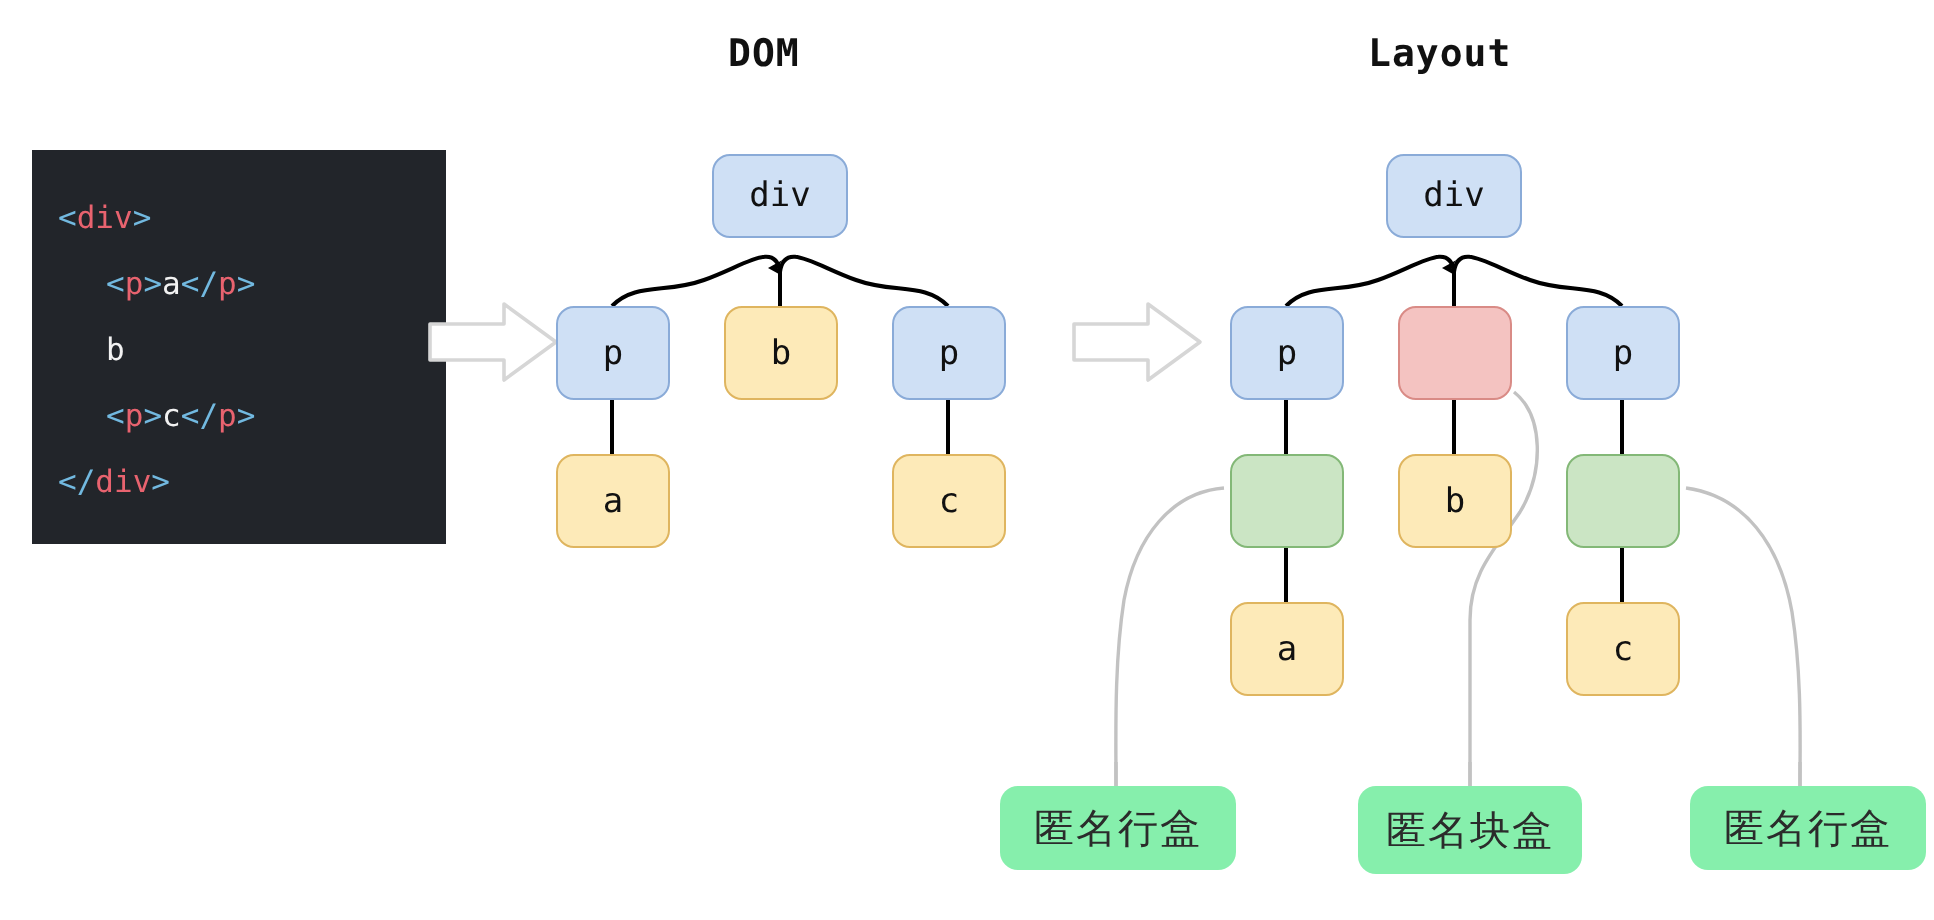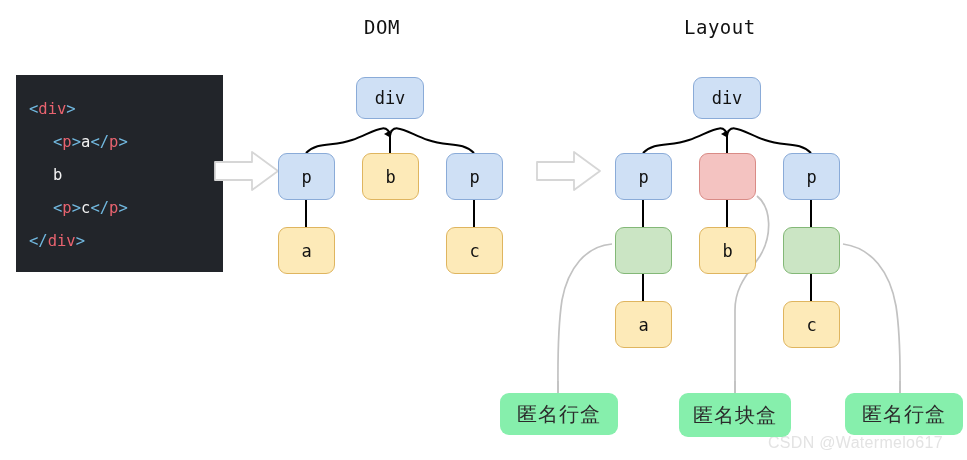--- a/index.html
+++ b/index.html
@@ -23,20 +23,21 @@
   }
 
   
   .section-title {
     position: absolute;
     font-family: "DejaVu Sans Mono", "Liberation Mono", monospace;
     font-size: 19px;
     color: #111111;
     letter-spacing: 0.5px;
     white-space: nowrap;
+    font-weight: bold;
   }
   #title-dom  { left: 364px; top: 16px; }
   #title-layout { left: 684px; top: 16px; }
 
   
   #code-panel {
     position: absolute;
     left: 16px;
     top: 75px;
     width: 207px;
@@ -190,15 +191,14 @@
   <div class="node yellow" style="left:699px; top:227px; width:57px; height:47px;">b</div>
   <div class="node green" style="left:783px; top:227px; width:57px; height:47px;"></div>
 
   <div class="node yellow" style="left:615px; top:301px; width:57px; height:47px;">a</div>
   <div class="node yellow" style="left:783px; top:301px; width:57px; height:47px;">c</div>
 
   <div class="pill" style="left:500px; top:393px; width:118px; height:42px;">匿名行盒</div>
   <div class="pill" style="left:679px; top:393px; width:112px; height:44px;">匿名块盒</div>
   <div class="pill" style="left:845px; top:393px; width:118px; height:42px;">匿名行盒</div>
 
-  <div id="watermark">CSDN @Watermelo617</div>
 
 </div>
 
 </body></html>

